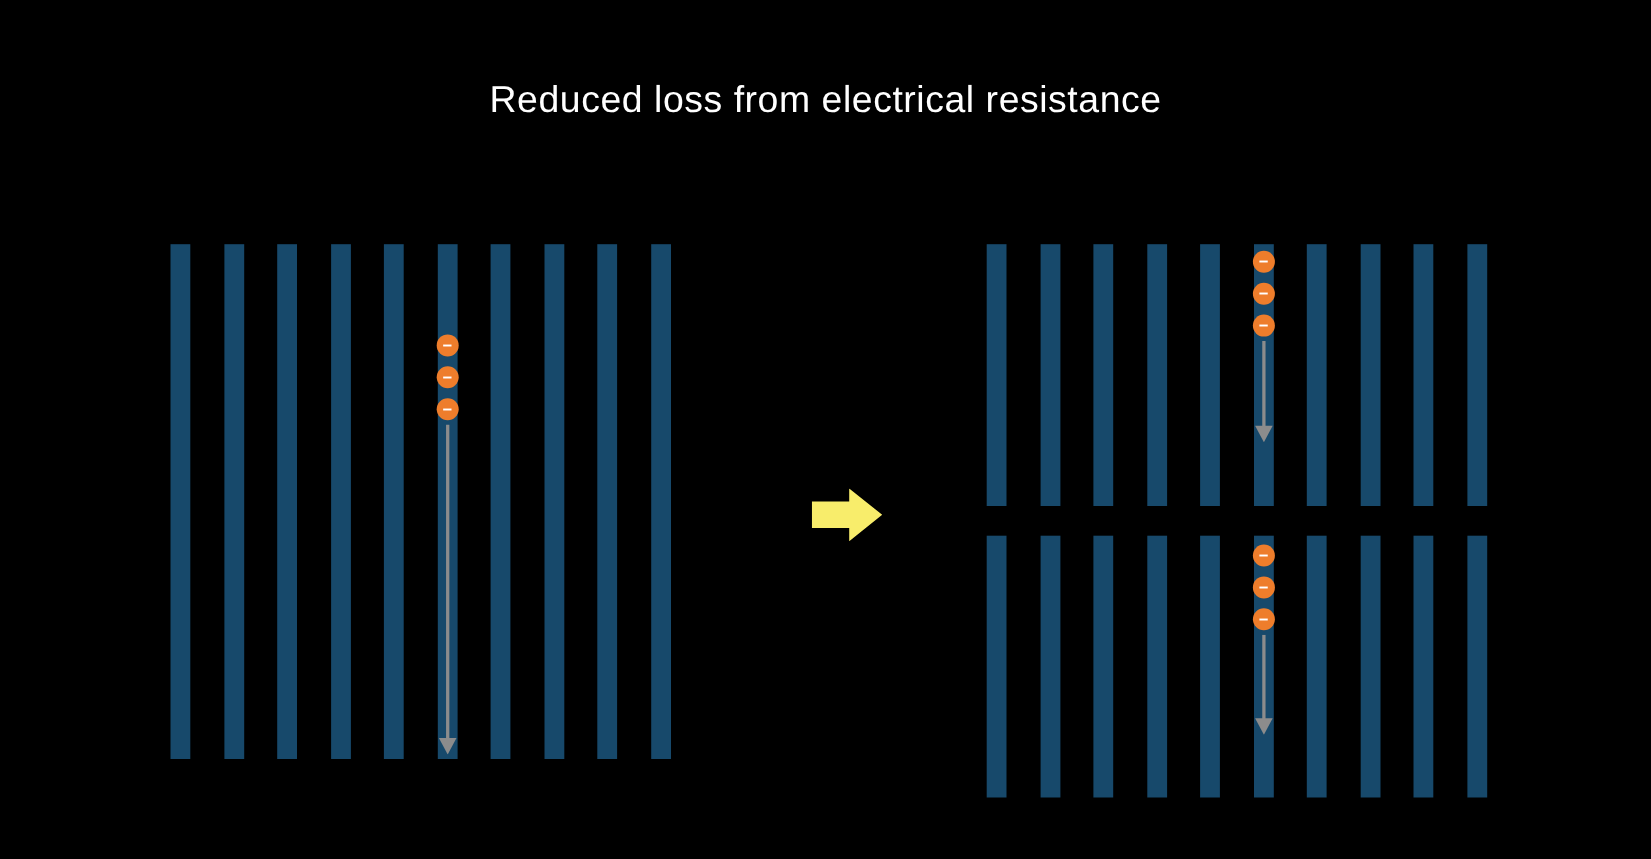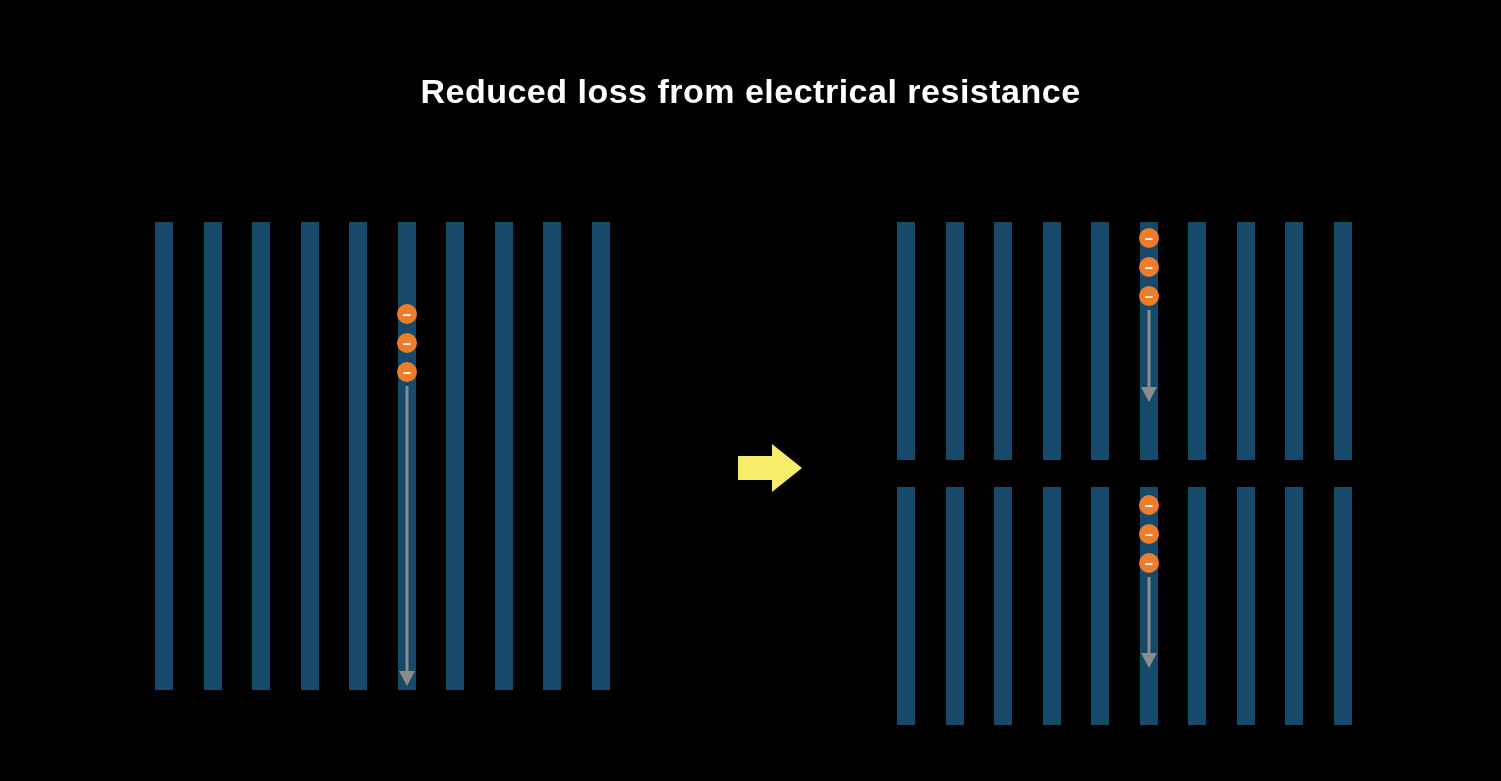--- a/index.html
+++ b/index.html
@@ -17,21 +17,21 @@
   }
   .title {
     position: absolute;
     top: 72px;
     left: 0;
     width: 100%;
     margin: 0;
     text-align: center;
     color: #ffffff;
     font-size: 34px;
-    font-weight: 700;
+    font-weight: 400;
     letter-spacing: 0.5px;
   }
   .panel {
     position: absolute;
     display: flex;
     justify-content: space-between;
   }
   .bar {
     width: 18px;
     height: 100%;

